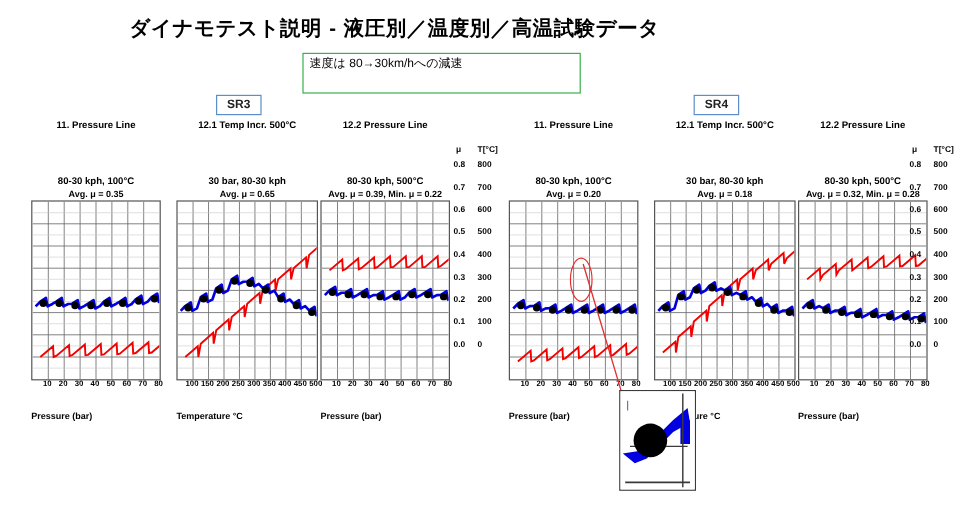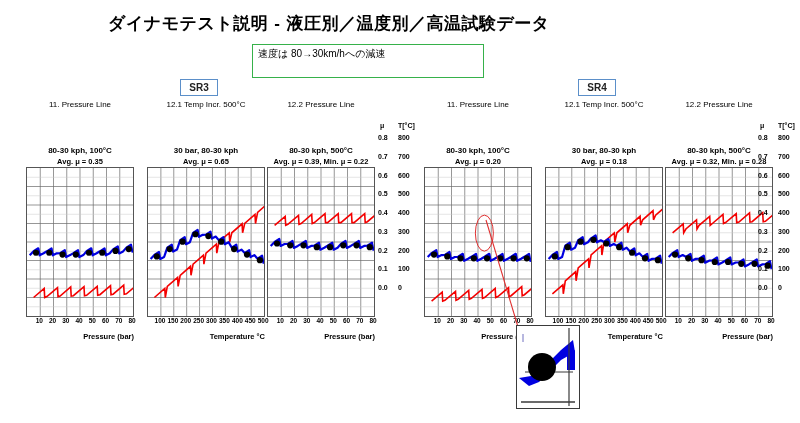--- a/index.html
+++ b/index.html
@@ -34,37 +34,37 @@
     font-size:10px;font-weight:700;color:#222;
     text-align:center;line-height:15px;width:38px;height:17px;
     box-sizing:border-box;
   }
   #sr3-label{left:180px;top:79px;}
   #sr4-label{left:578px;top:79px;}
 
   
   .chart-card{position:absolute;}
   .chart-head{text-align:center;white-space:nowrap;}
-  .chart-head .l1{font-size:8px;font-weight:400;line-height:10px;text-align:center;}
+  .chart-head .l1{font-size:8px;font-weight:700;line-height:10px;text-align:center;}
   .chart-head .l2{font-size:8px;font-weight:700;line-height:10px;margin-top:36px;}
   .chart-head .l3{font-size:7.5px;font-weight:700;line-height:11px;}
 
   .plot{
     position:relative;box-sizing:border-box;
     border:1px solid #555;background:#fff;overflow:hidden;
   }
   .plot svg{display:block;}
 
   .xticks{position:relative;height:11px;}
   .xticks span{
     position:absolute;top:0;font-size:6.5px;font-weight:700;
     transform:translateX(-50%);white-space:nowrap;
   }
   .xaxis-title{
-    text-align:right;font-size:7.5px;font-weight:700;margin-top:4px;
+    text-align:left;font-size:7.5px;font-weight:700;margin-top:14px;
   }
 
   
   .raxis{position:absolute;}
   .raxis .hdr{position:absolute;top:0;font-size:7px;font-weight:700;}
   .raxis .mu-h{left:2px;}
   .raxis .t-h{left:20px;}
   .raxis .row{position:absolute;font-size:7px;font-weight:700;}
   .raxis .mu{left:0px;}
   .raxis .tv{left:20px;}

